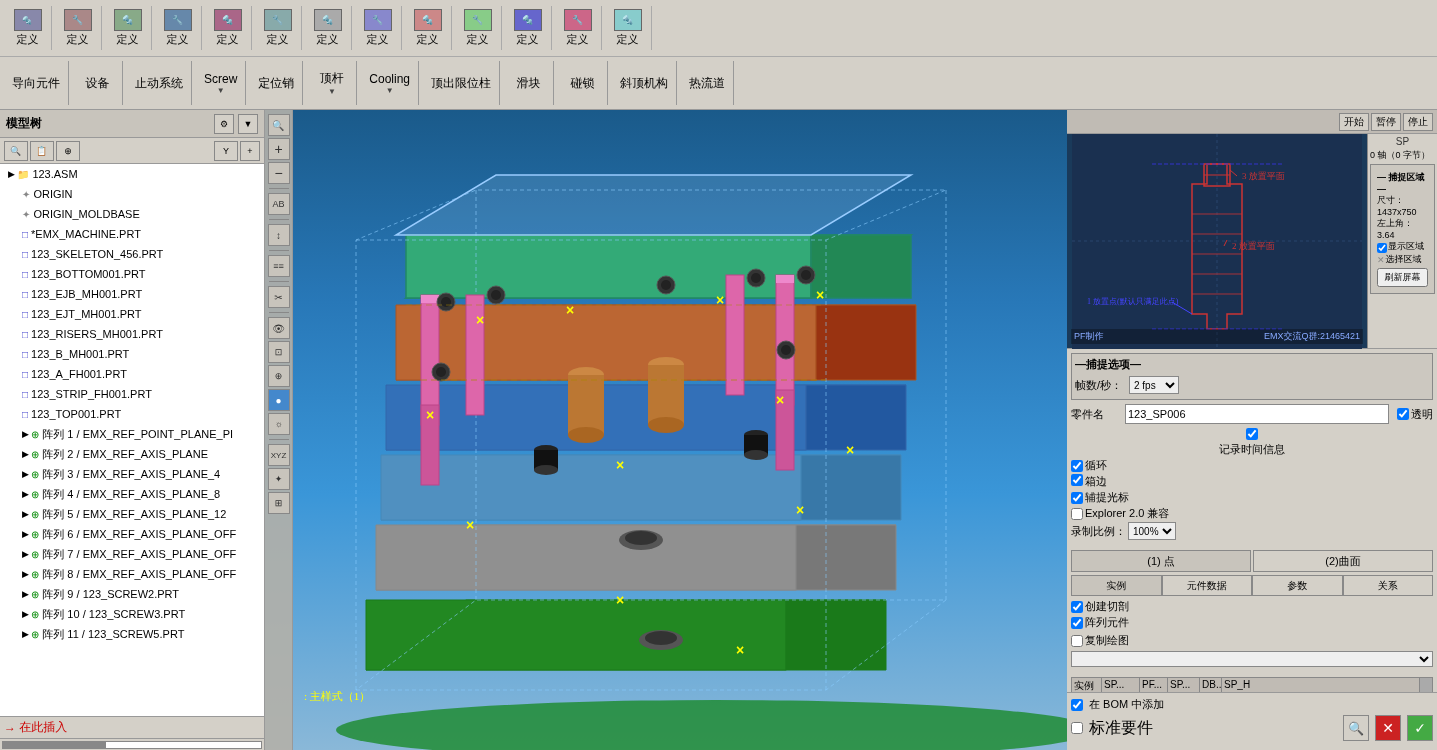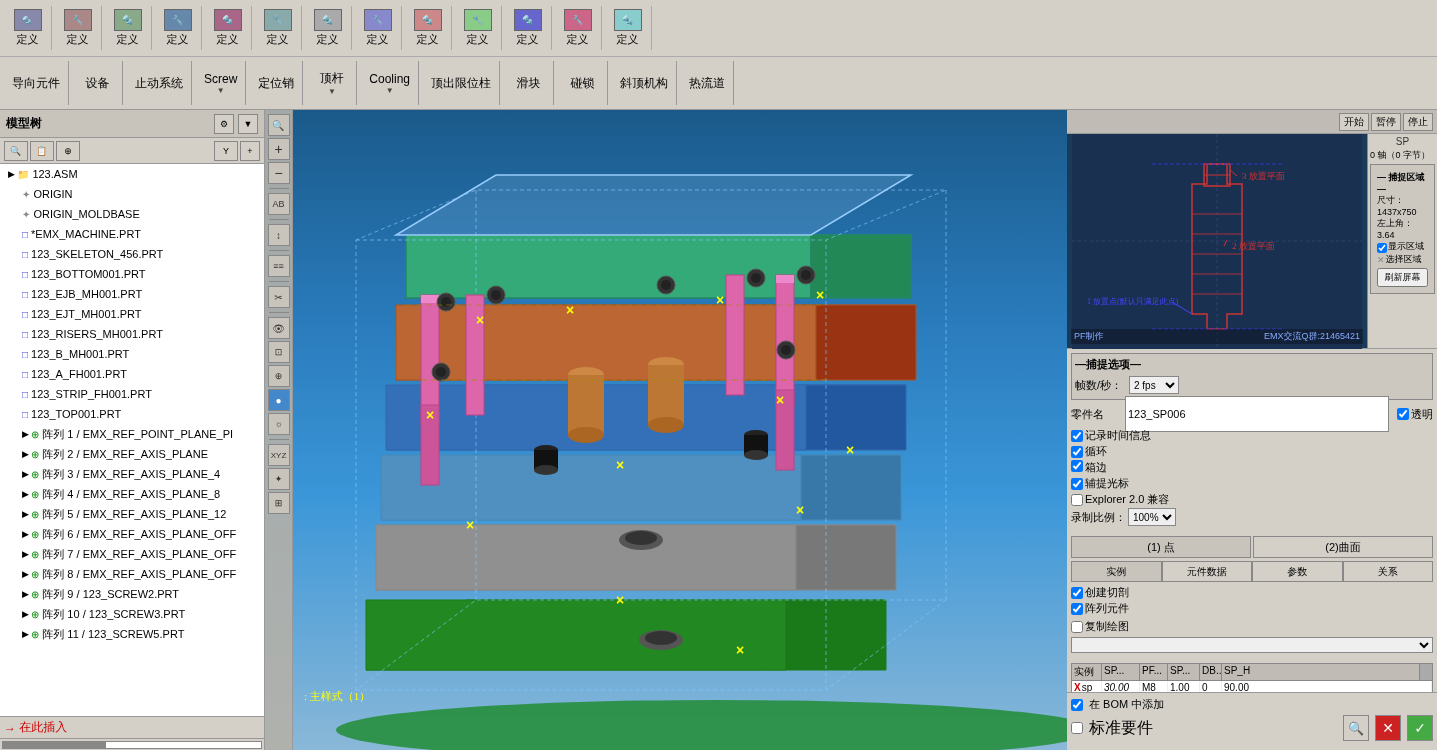--- a/index.html
+++ b/index.html
@@ -39,21 +39,21 @@
     #viewport { flex: 1; background: linear-gradient(180deg, #1a5a8a 0%, #2878b8 30%, #3a96d8 60%, #8ab8d8 100%); position: relative; overflow: hidden; }
 
     
     #right-preview { height: 220px; background: #1a3a5a; border-bottom: 1px solid #999; position: relative; display: flex; }
 
     
     #right-controls { flex: 1; overflow-y: auto; padding: 4px; display: flex; flex-direction: column; gap: 4px; }
 
     .ctrl-row { display: flex; align-items: center; gap: 4px; min-height: 22px; }
     .ctrl-label { font-size: 11px; color: #000; white-space: nowrap; min-width: 50px; }
-    .ctrl-input { height: 36px; border: 1px solid #888; background: #fff; padding: 0 2px; font-size: 11px; flex: 1; }
+    .ctrl-input { height: 20px; border: 1px solid #888; background: #fff; padding: 0 2px; font-size: 11px; flex: 1; }
 
     
     #instances-table { border: 1px solid #888; background: #fff; }
     .table-header { display: flex; background: #c0bbb4; border-bottom: 1px solid #888; }
     .table-header-cell { font-size: 10px; padding: 1px 2px; border-right: 1px solid #888; flex: 1; min-width: 20px; white-space: nowrap; overflow: hidden; }
     .table-row { display: flex; border-bottom: 1px solid #eee; align-items: center; }
     .table-cell { font-size: 10px; padding: 1px 2px; border-right: 1px solid #eee; flex: 1; min-width: 20px; white-space: nowrap; overflow: hidden; }
     .x-icon { color: #cc0000; font-weight: bold; font-size: 10px; }
 
     
@@ -565,21 +565,21 @@
         <div class="ctrl-row">
           <span class="ctrl-label">零件名</span>
           <input type="text" class="ctrl-input" value="123_SP006" style="flex: 1 1 0%;">
           <div style="display:flex; align-items:center; gap:2px; margin-left:4px;">
             <input type="checkbox" checked="" style="width: 12px; height: 12px;">
             <span style="font-size:11px;">透明</span>
           </div>
         </div>
 
         <div style="display:flex; flex-direction:column; gap:1px; font-size:11px;">
-          <div style="display:flex; align-items:center; gap:2px;">
+          <div style="display:flex; align-items:center; gap:2px;flex-direction:column;">
             <input type="checkbox" checked="" style="width: 12px; height: 12px;">
             <span>记录时间信息</span>
           </div>
           <div style="display:flex; align-items:center; gap:2px;">
             <input type="checkbox" checked="" style="width: 12px; height: 12px;">
             <span>循环</span>
           </div>
           <div style="display:flex; gap:2px;">
             <input type="checkbox" checked="" style="width: 12px; height: 12px;">
             <span>箱边</span>

